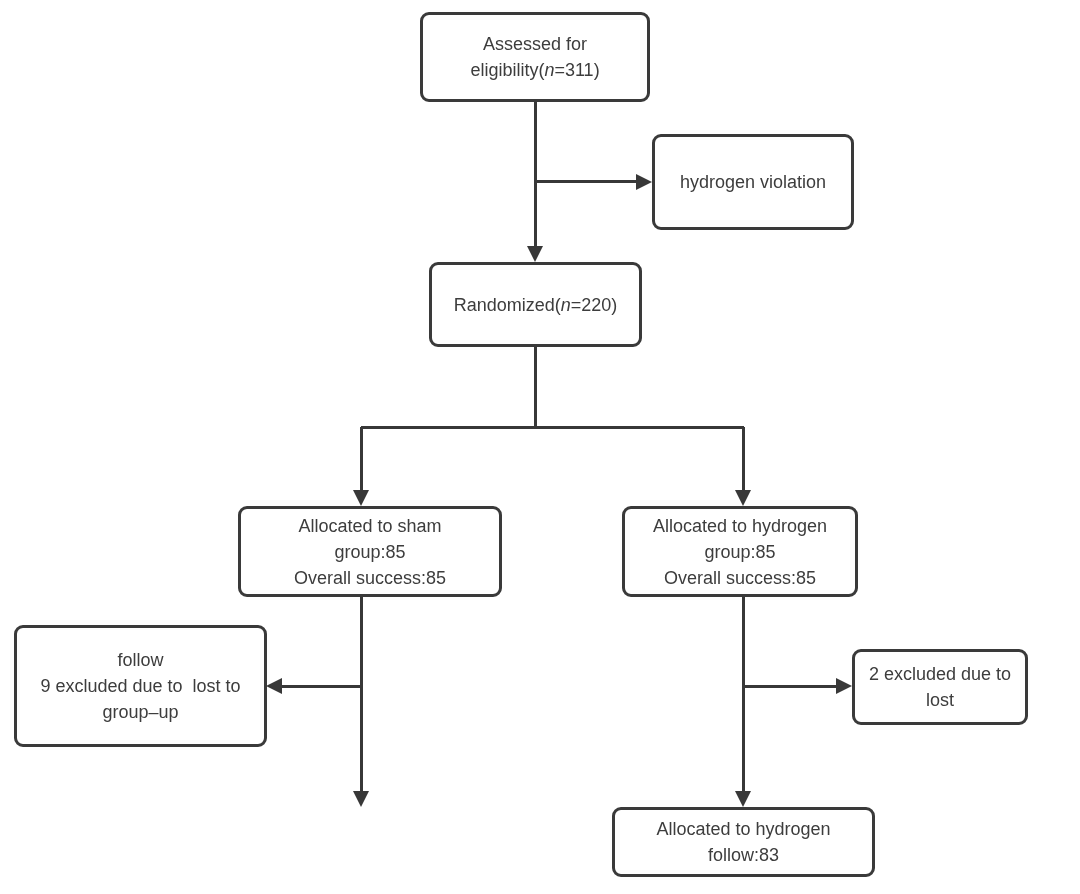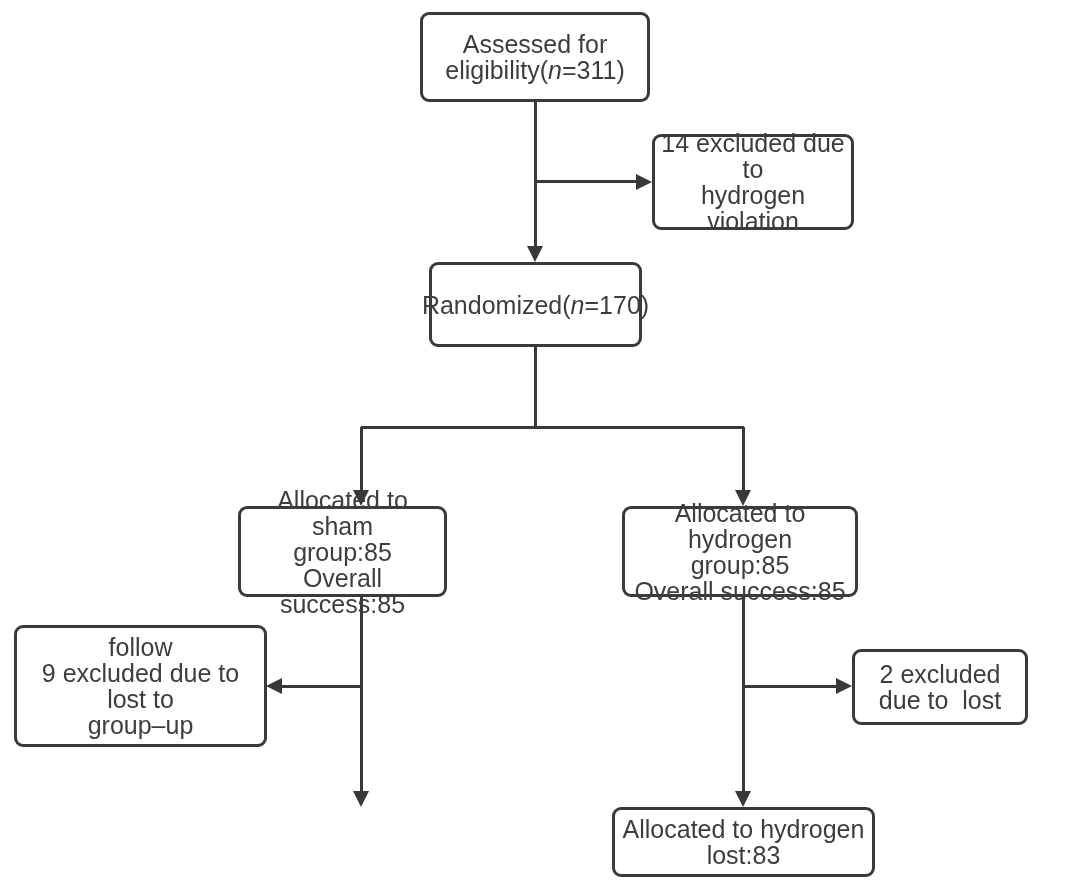--- a/index.html
+++ b/index.html
@@ -21,65 +21,64 @@
     position: absolute;
     box-sizing: border-box;
     background: #ffffff;
     border: 3px solid var(--box_border);
     border-radius: 9px;
     display: flex;
     align-items: center;
     justify-content: center;
     text-align: center;
     color: var(--text);
-    font-size: 25px;
+    font-size: 18px;
     line-height: 26px;
     padding: 2px 4px;
     z-index: 2;
   }
   .box .line { display: block; white-space: pre-wrap; }
   .box i { font-style: italic; }
   .vline, .hline { position: absolute; background: var(--line); z-index: 1; }
   .arrow { position: absolute; width: 0; height: 0; z-index: 1; }
   .arrow.down  { border-left: 8px solid transparent; border-right: 8px solid transparent; border-top: 16px solid var(--line); }
   .arrow.right { border-top: 8px solid transparent; border-bottom: 8px solid transparent; border-left: 16px solid var(--line); }
   .arrow.left  { border-top: 8px solid transparent; border-bottom: 8px solid transparent; border-right: 16px solid var(--line); }
 
   #b-assessed        { left: 420px; top: 12px;  width: 230px; height: 90px; }
   #b-excl-protocol   { left: 652px; top: 134px; width: 202px; height: 96px; }
   #b-randomized      { left: 429px; top: 262px; width: 213px; height: 85px; }
-  #b-alloc-sham      { left: 238px; top: 506px; width: 209px; height: 91px; }
+  #b-alloc-sham      { left: 238px; top: 506px; width: 264px; height: 91px; }
   #b-alloc-hydrogen  { left: 622px; top: 506px; width: 236px; height: 91px; }
   #b-excl-sham       { left: 14px;  top: 625px; width: 253px; height: 122px; }
   #b-excl-hydrogen   { left: 852px; top: 649px; width: 176px; height: 76px; }
   #b-final-sham      { left: 237px; top: 807px; width: 251px; height: 71px; }
   #b-final-hydrogen  { left: 612px; top: 807px; width: 263px; height: 70px; }
 </style>
 </head>
 <body>
 
 <div class="stage">
 
   <div class="box" id="b-assessed">
     <div>
       <span class="line">Assessed for</span>
       <span class="line"><span>eligibility(</span><i>n</i><span>=311)</span></span>
     </div>
   </div>
 
   <div class="box" id="b-excl-protocol">
     <div>
-      <span class="line">14 excluded due to</span>
       <span class="line">hydrogen violation</span>
     </div>
   </div>
 
   <div class="box" id="b-randomized">
     <div>
-      <span class="line"><span>Randomized(</span><i>n</i><span>=170)</span></span>
+      <span class="line"><span>Randomized(</span><i>n</i><span>=220)</span></span>
     </div>
   </div>
 
   <div class="box" id="b-alloc-sham">
     <div>
       <span class="line">Allocated to sham</span>
       <span class="line">group:85</span>
       <span class="line">Overall success:85</span>
     </div>
   </div>
@@ -103,21 +102,21 @@
   <div class="box" id="b-excl-hydrogen">
     <div>
       <span class="line">2 excluded due to  lost</span>
     </div>
   </div>
 
 
   <div class="box" id="b-final-hydrogen">
     <div>
       <span class="line">Allocated to hydrogen</span>
-      <span class="line">lost:83</span>
+      <span class="line">follow:83</span>
     </div>
   </div>
 
   <div class="vline" style="left:534px; top:102px; width:3px; height:145px;"></div>
   <div class="arrow down" style="left:527px; top:246px;"></div>
   <div class="hline" style="left:535px; top:180px; width:101px; height:3px;"></div>
   <div class="arrow right" style="left:636px; top:174px;"></div>
 
   <div class="vline" style="left:534px; top:347px; width:3px; height:80px;"></div>
   <div class="hline" style="left:361px; top:426px; width:383px; height:3px;"></div>

